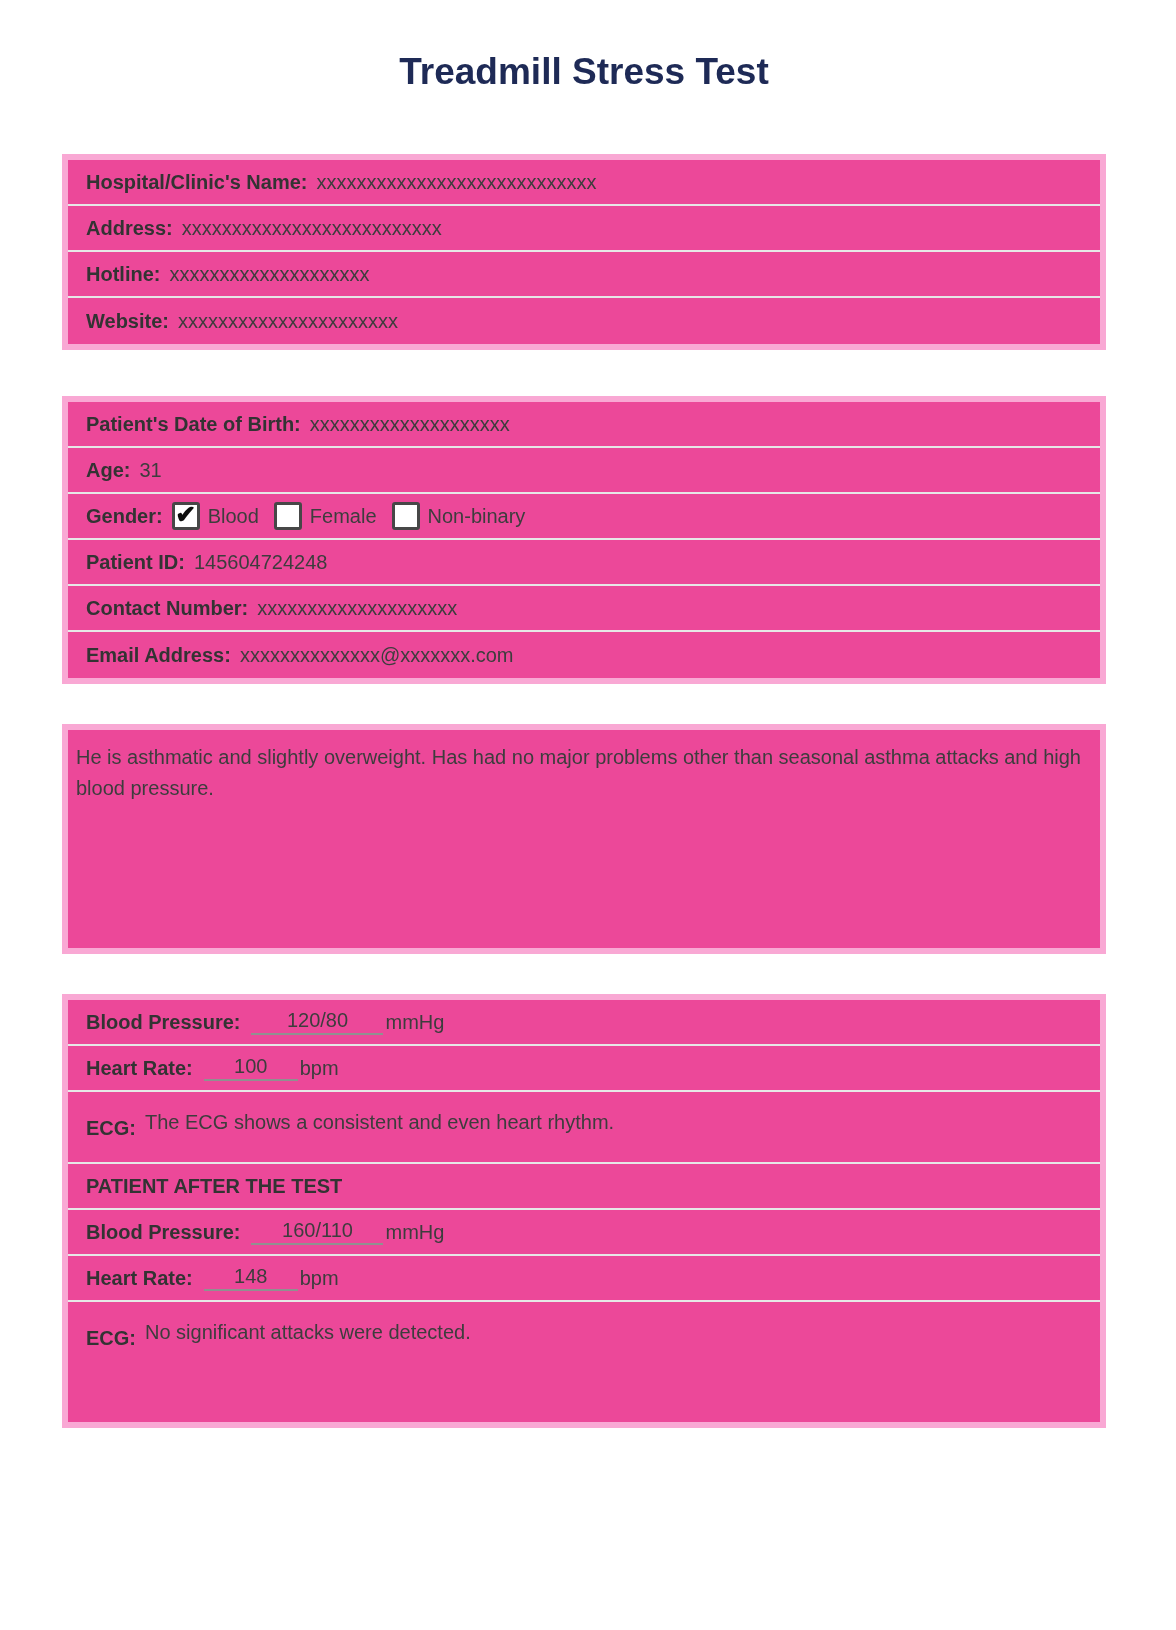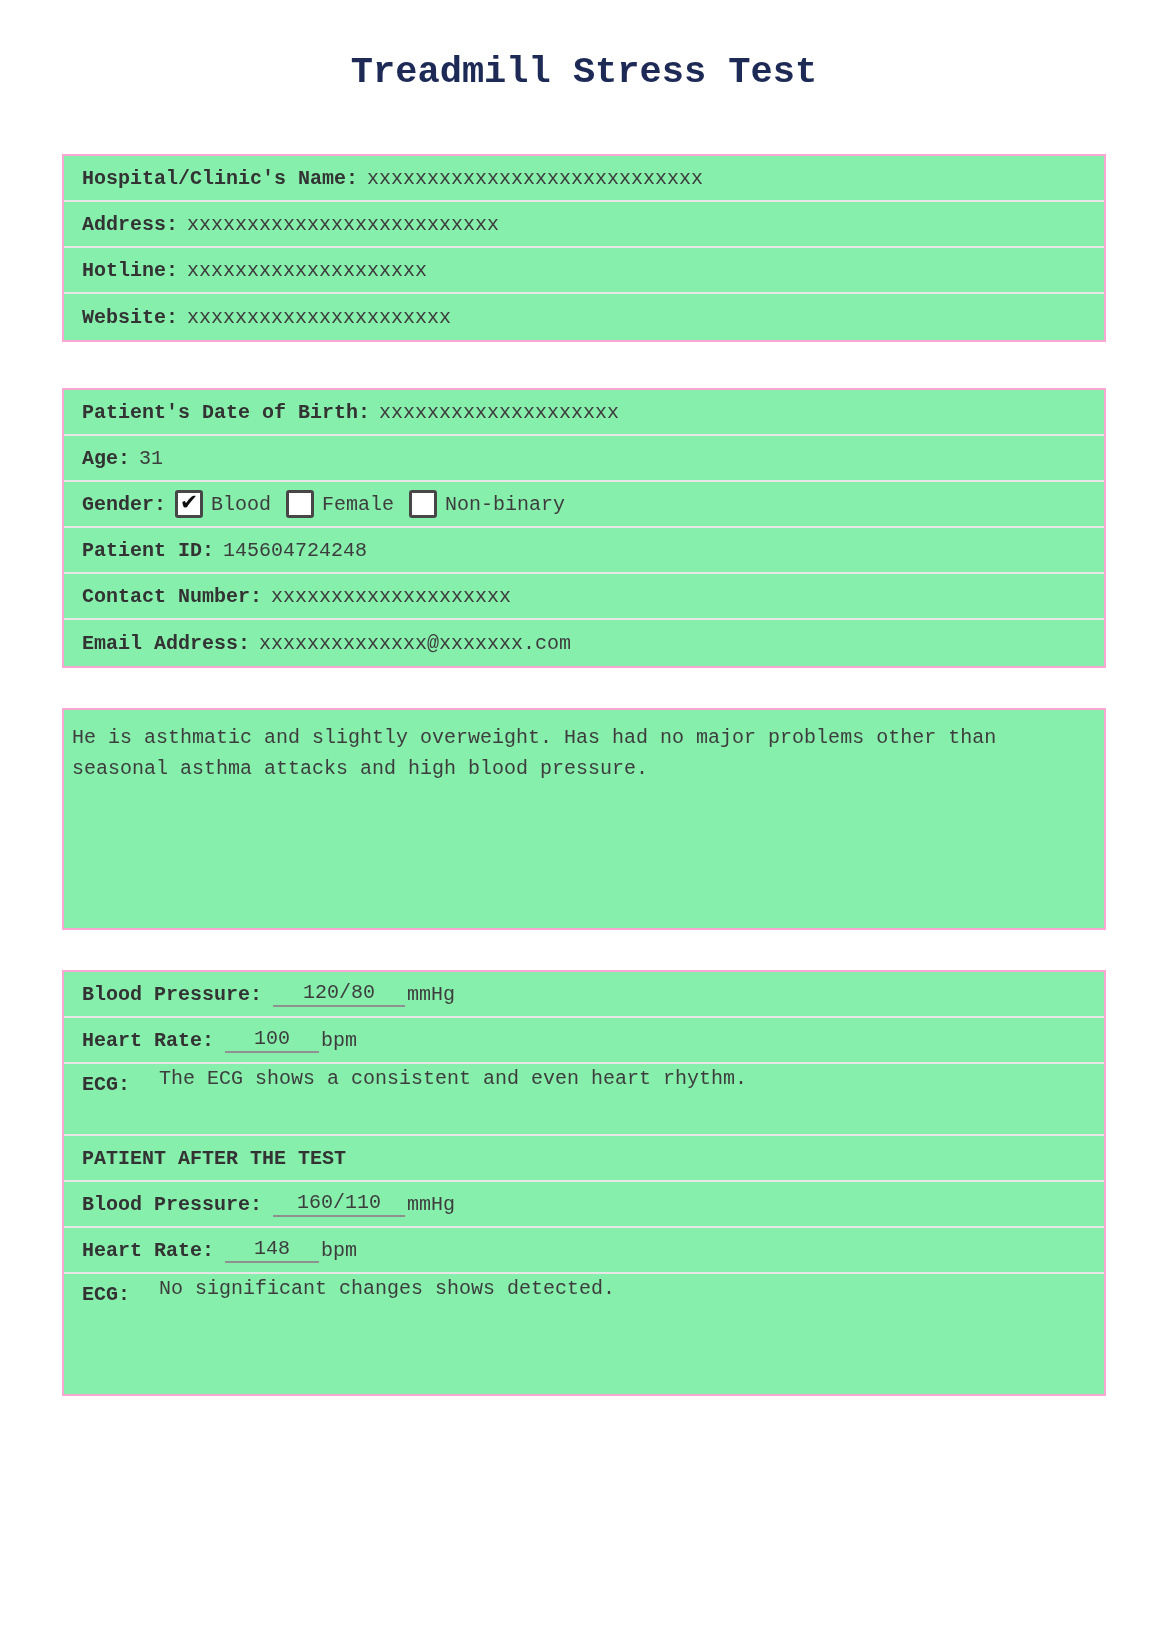--- a/index.html
+++ b/index.html
@@ -5,33 +5,33 @@
   * { box-sizing: border-box; }
   html, body { margin: 0; padding: 0; }
   body {
     width: 1176px;
     height: 1630px;
     background: #ffffff;
     font-family: "Liberation Sans", sans-serif;
     color: #333333;
     overflow: hidden;
   }
-  .page { padding: 0 70px 0 62px; font-family: Liberation Mono, monospace; }
+  .page { padding: 0 70px 0 62px; }
   .doc-title {
     margin: 50px 0 0 0;
     text-align: center;
     font-size: 37px;
     line-height: 44px;
     font-weight: bold;
     color: #1e2a56;
     letter-spacing: 0px;
   }
   .box {
-    border: 2px solid #f9a8d4;
-    background: #86efac;
+    border: 6px solid #f9a8d4;
+    background: #ec4899;
   }
   .box-hospital   { margin-top: 60px; }
   .box-patient    { margin-top: 46px; }
   .box-history    { margin-top: 40px; }
   .box-results    { margin-top: 40px; }
   .row {
     min-height: 46px;
     display: flex;
     align-items: center;
     padding: 2px 16px 2px 18px;
@@ -81,23 +81,22 @@
     border-bottom: 2px solid #909090;
     padding: 0 4px 1px 4px;
     margin: 0 2px;
     color: #3d3d3d;
   }
   .fill.narrow { min-width: 94px; }
   .unit { color: #3d3d3d; }
   
   .ecg-row {
     align-items: flex-start;
-    padding-top: 0;
+    padding-top: 16px;
     min-height: 72px;
-    gap: 20px;
   }
   .ecg-row .label { margin-top: 9px; }
   .ecg-row .value { margin-top: 3px; }
   .ecg-row.tall { min-height: 120px; }
 </style>
 </head>
 <body>
 
 <div class="page">
 
@@ -191,18 +190,18 @@
       <span class="fill">160/110</span>
       <span class="unit">mmHg</span>
     </div>
     <div class="row">
       <span class="label">Heart Rate:</span>
       <span class="fill narrow">148</span>
       <span class="unit">bpm</span>
     </div>
     <div class="row ecg-row tall">
       <span class="label">ECG:</span>
-      <span class="value">No significant changes shows detected.</span>
+      <span class="value">No significant attacks were detected.</span>
     </div>
 
   </div>
 
 </div>
 
 </body></html>

